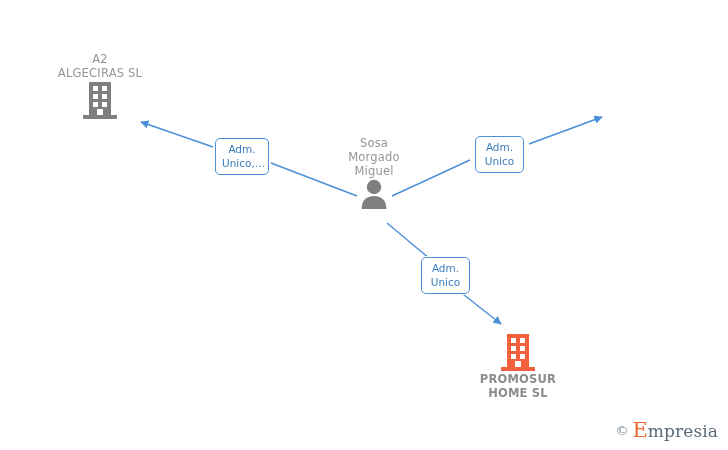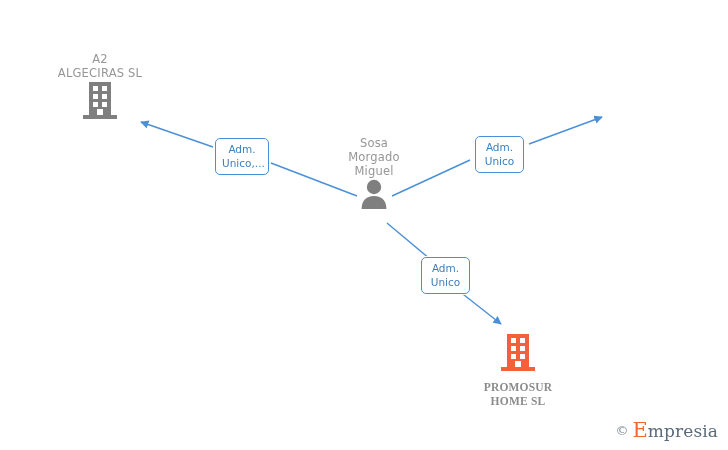--- a/index.html
+++ b/index.html
@@ -159,21 +159,21 @@
         <rect x="1" y="35" width="34" height="4" fill="#f4603c"></rect>
         <rect x="11" y="6" width="5" height="5" fill="#ffffff"></rect>
         <rect x="20" y="6" width="5" height="5" fill="#ffffff"></rect>
         <rect x="11" y="14" width="5" height="5" fill="#ffffff"></rect>
         <rect x="20" y="14" width="5" height="5" fill="#ffffff"></rect>
         <rect x="11" y="22" width="5" height="5" fill="#ffffff"></rect>
         <rect x="20" y="22" width="5" height="5" fill="#ffffff"></rect>
         <rect x="15" y="29" width="6" height="6" fill="#ffffff"></rect>
       </svg>
     </span>
-    <div class="node-label" style="margin-top:8px;font-family:Liberation Serif, serif;">PROMOSUR
+    <div class="node-label" style="margin-top:0;">PROMOSUR
 HOME SL</div>
   </div>
 
   <div class="edge-label" style="left:215px; top:138px; width:54px;">Adm.
 Unico,...</div>
 
   <div class="edge-label" style="left:475px; top:136px; width:49px;">Adm.
 Unico</div>
 
   <div class="edge-label" style="left:421px; top:257px; width:49px;">Adm.

